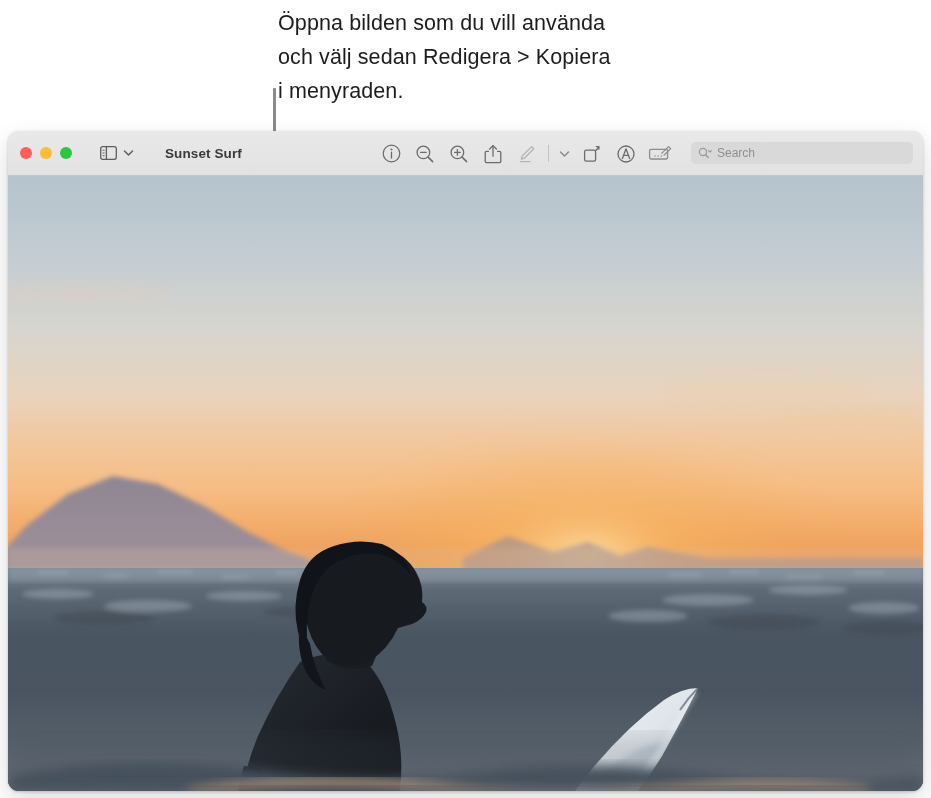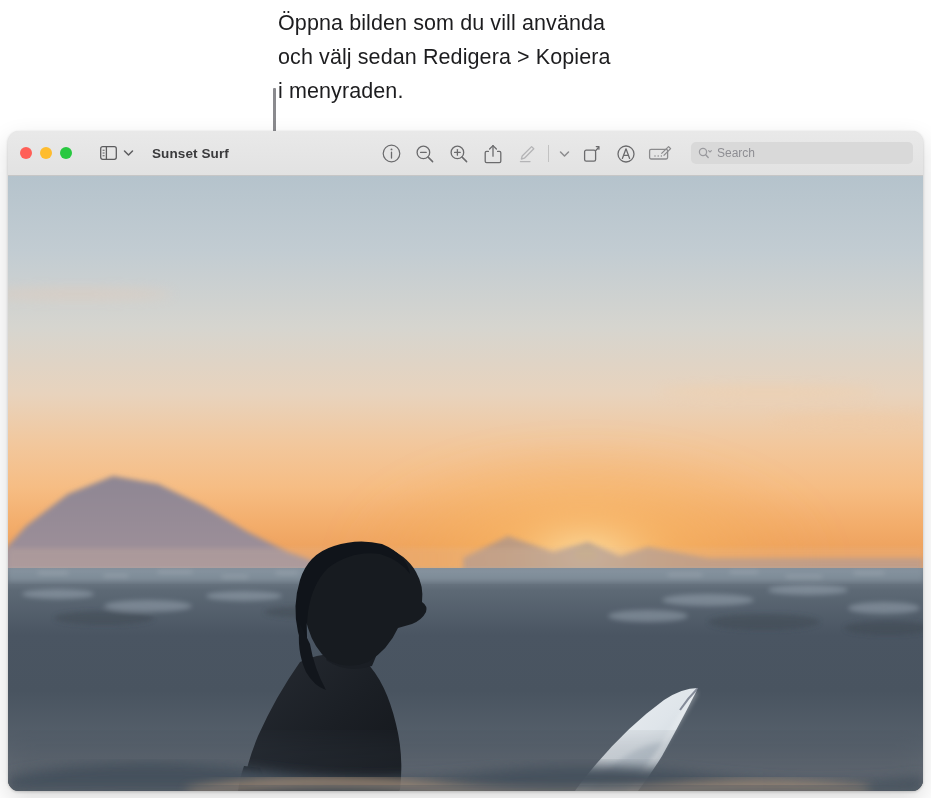--- a/index.html
+++ b/index.html
@@ -89,21 +89,21 @@
   .icon-btn {
     display: flex;
     align-items: center;
     justify-content: center;
     background: none;
     border: none;
     cursor: default;
   }
 
   .win-title {
-    margin-left: 18px;
+    margin-left: 31px;
     font-size: 13.5px;
     font-weight: bold;
     color: #3a3a3c;
     letter-spacing: 0.1px;
   }
 
   .toolbar-icons {
     display: flex;
     align-items: center;
     position: absolute;

